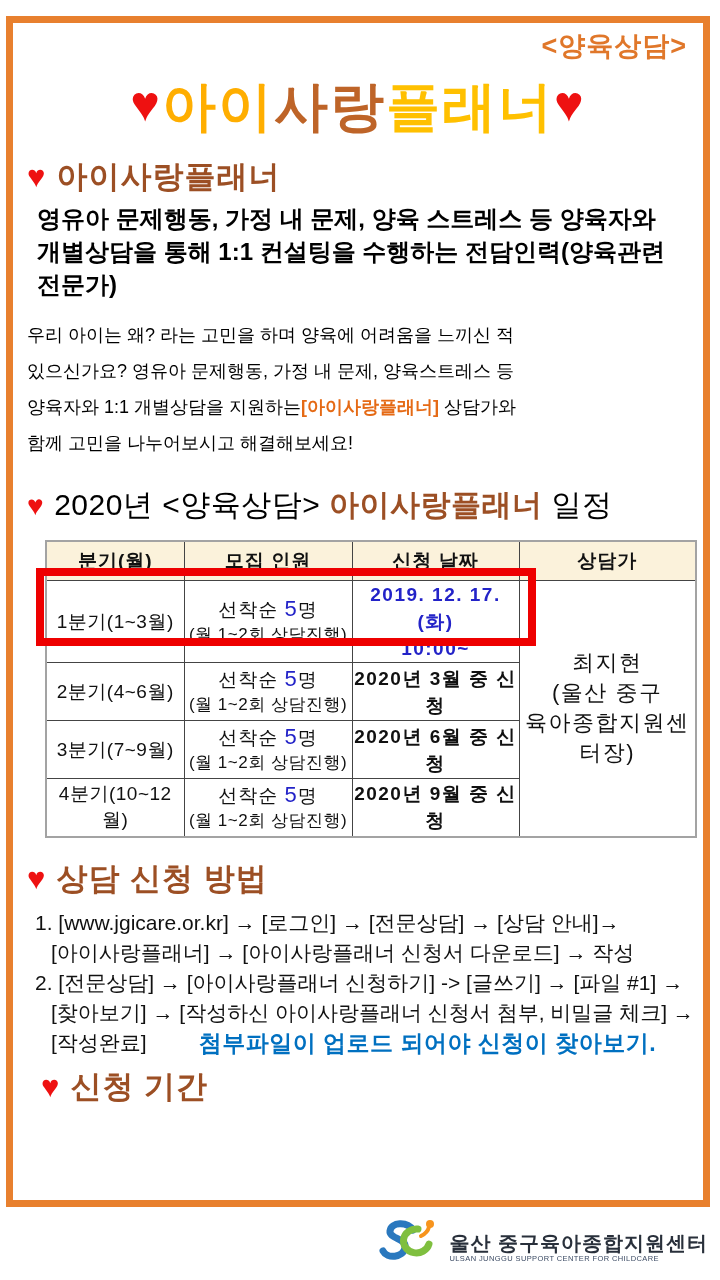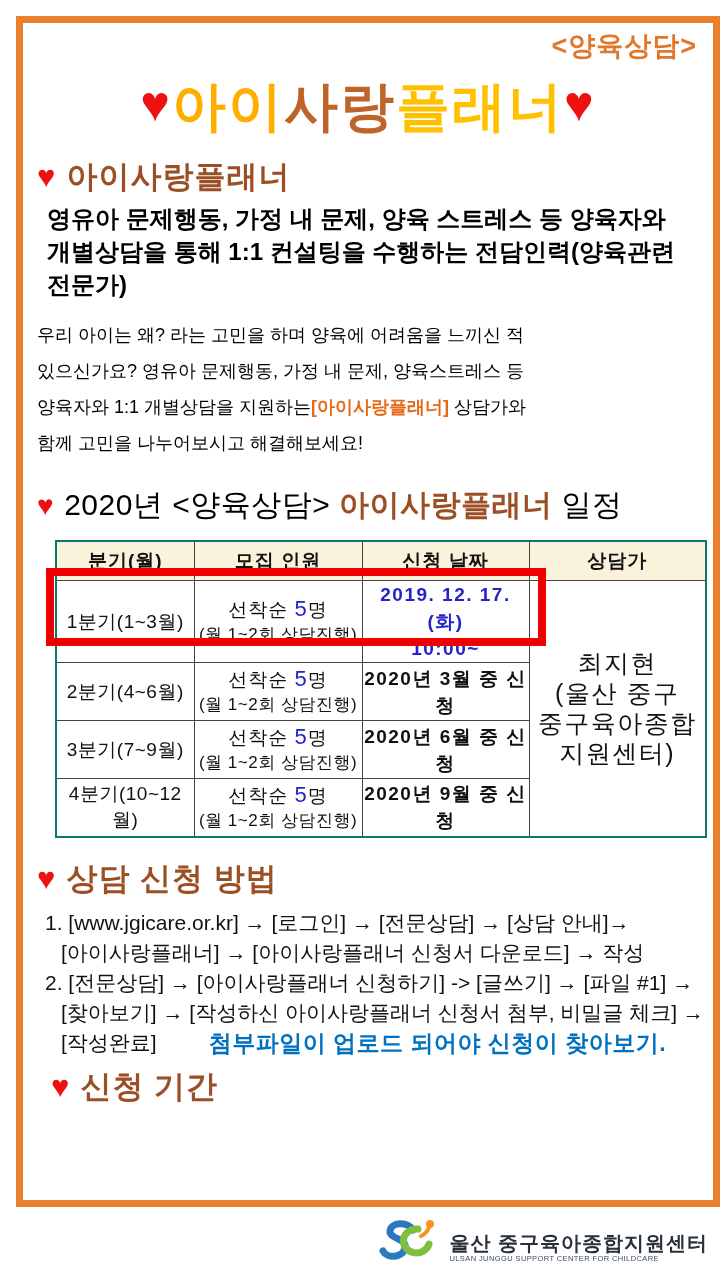--- a/index.html
+++ b/index.html
@@ -1,21 +1,21 @@
 <!DOCTYPE html>
 <html><head>
 <meta charset="utf-8">
 <style>
   html,body{margin:0;padding:0;}
   body{
     width:720px;height:1280px;background:#ffffff;overflow:hidden;position:relative;
     font-family:"Liberation Sans","DejaVu Sans",sans-serif;color:#111;
   }
   .frame{
-    position:absolute;left:16px;top:16px;width:690px;height:1177px;
+    position:absolute;left:6px;top:16px;width:690px;height:1177px;
     border:7px solid #E8802E;background:#fff;box-sizing:content-box;
   }
   .inner{position:relative;width:100%;height:100%;}
 
   
   .corner-tag{
     text-align:right;margin:5px 16px 0 0;
     font-size:27px;font-weight:bold;color:#E0772A;letter-spacing:1px;
   }
 
@@ -44,37 +44,37 @@
   .sched-head{
     margin:24px 0 0 14px;font-size:30px;color:#000;letter-spacing:0.5px;
   }
   .sched-head .heart{color:#EE1111;margin-right:10px;font-size:28px;}
   .sched-head .em{color:#9C4F24;font-weight:bold;}
 
   
   .table-wrap{position:relative;margin:14px 0 0 32px;width:650px;}
   table.sched{
     border-collapse:collapse;table-layout:fixed;width:650px;
-    border:2px solid #0f766e;
+    border:2px solid #a3a3a3;
   }
   table.sched td,table.sched th{
     border:1px solid #444;text-align:center;vertical-align:middle;padding:0;
   }
   table.sched th{
     background:#FBF2DB;height:38px;font-size:19px;font-weight:bold;letter-spacing:1px;color:#111;
   }
   td.qtr{font-size:19px;letter-spacing:0.5px;}
   tr.drow{height:58px;}
   .cap-main{font-size:19px;letter-spacing:1px;line-height:26px;}
   .cap-main .num{color:#2323C8;font-size:22px;}
   .cap-sub{font-size:17px;letter-spacing:0.5px;line-height:24px;}
   td.datec{font-size:19px;letter-spacing:1.5px;}
   td.datec.blue{color:#2323C8;}
   td.datec .dl{line-height:27px;font-weight:bold;}
-  td.counselor{font-size:25px;letter-spacing:1.5px;line-height:30px;color:#111;}
+  td.counselor{font-size:22px;letter-spacing:1.5px;line-height:30px;color:#111;}
   .redbox{
     position:absolute;left:-9px;top:28px;width:500px;height:78px;
     border:8px solid #EE0000;box-sizing:border-box;pointer-events:none;
   }
 
   
   .method-list{margin:8px 0 0 22px;font-size:21px;line-height:30px;color:#111;}
   .method-list .cont{padding-left:16px;}
   .final-line{display:flex;align-items:flex-end;}
   .notice{
@@ -144,21 +144,21 @@
             <div class="cap-main"><span>선착순 </span><span class="num">5</span><span>명</span></div>
             <div class="cap-sub">(월 1~2회 상담진행)</div>
           </td>
           <td class="datec blue">
             <div class="dl">2019. 12. 17.(화)</div>
             <div class="dl">10:00~</div>
           </td>
           <td class="counselor" rowspan="4">
             <div>최지현</div>
             <div>(울산 중구</div>
-            <div>중구육아종합지원센터)</div>
+            <div>육아종합지원센터장)</div>
           </td>
         </tr>
         <tr class="drow">
           <td class="qtr">2분기(4~6월)</td>
           <td>
             <div class="cap-main"><span>선착순 </span><span class="num">5</span><span>명</span></div>
             <div class="cap-sub">(월 1~2회 상담진행)</div>
           </td>
           <td class="datec">
             <div class="dl">2020년 3월 중 신청</div>

